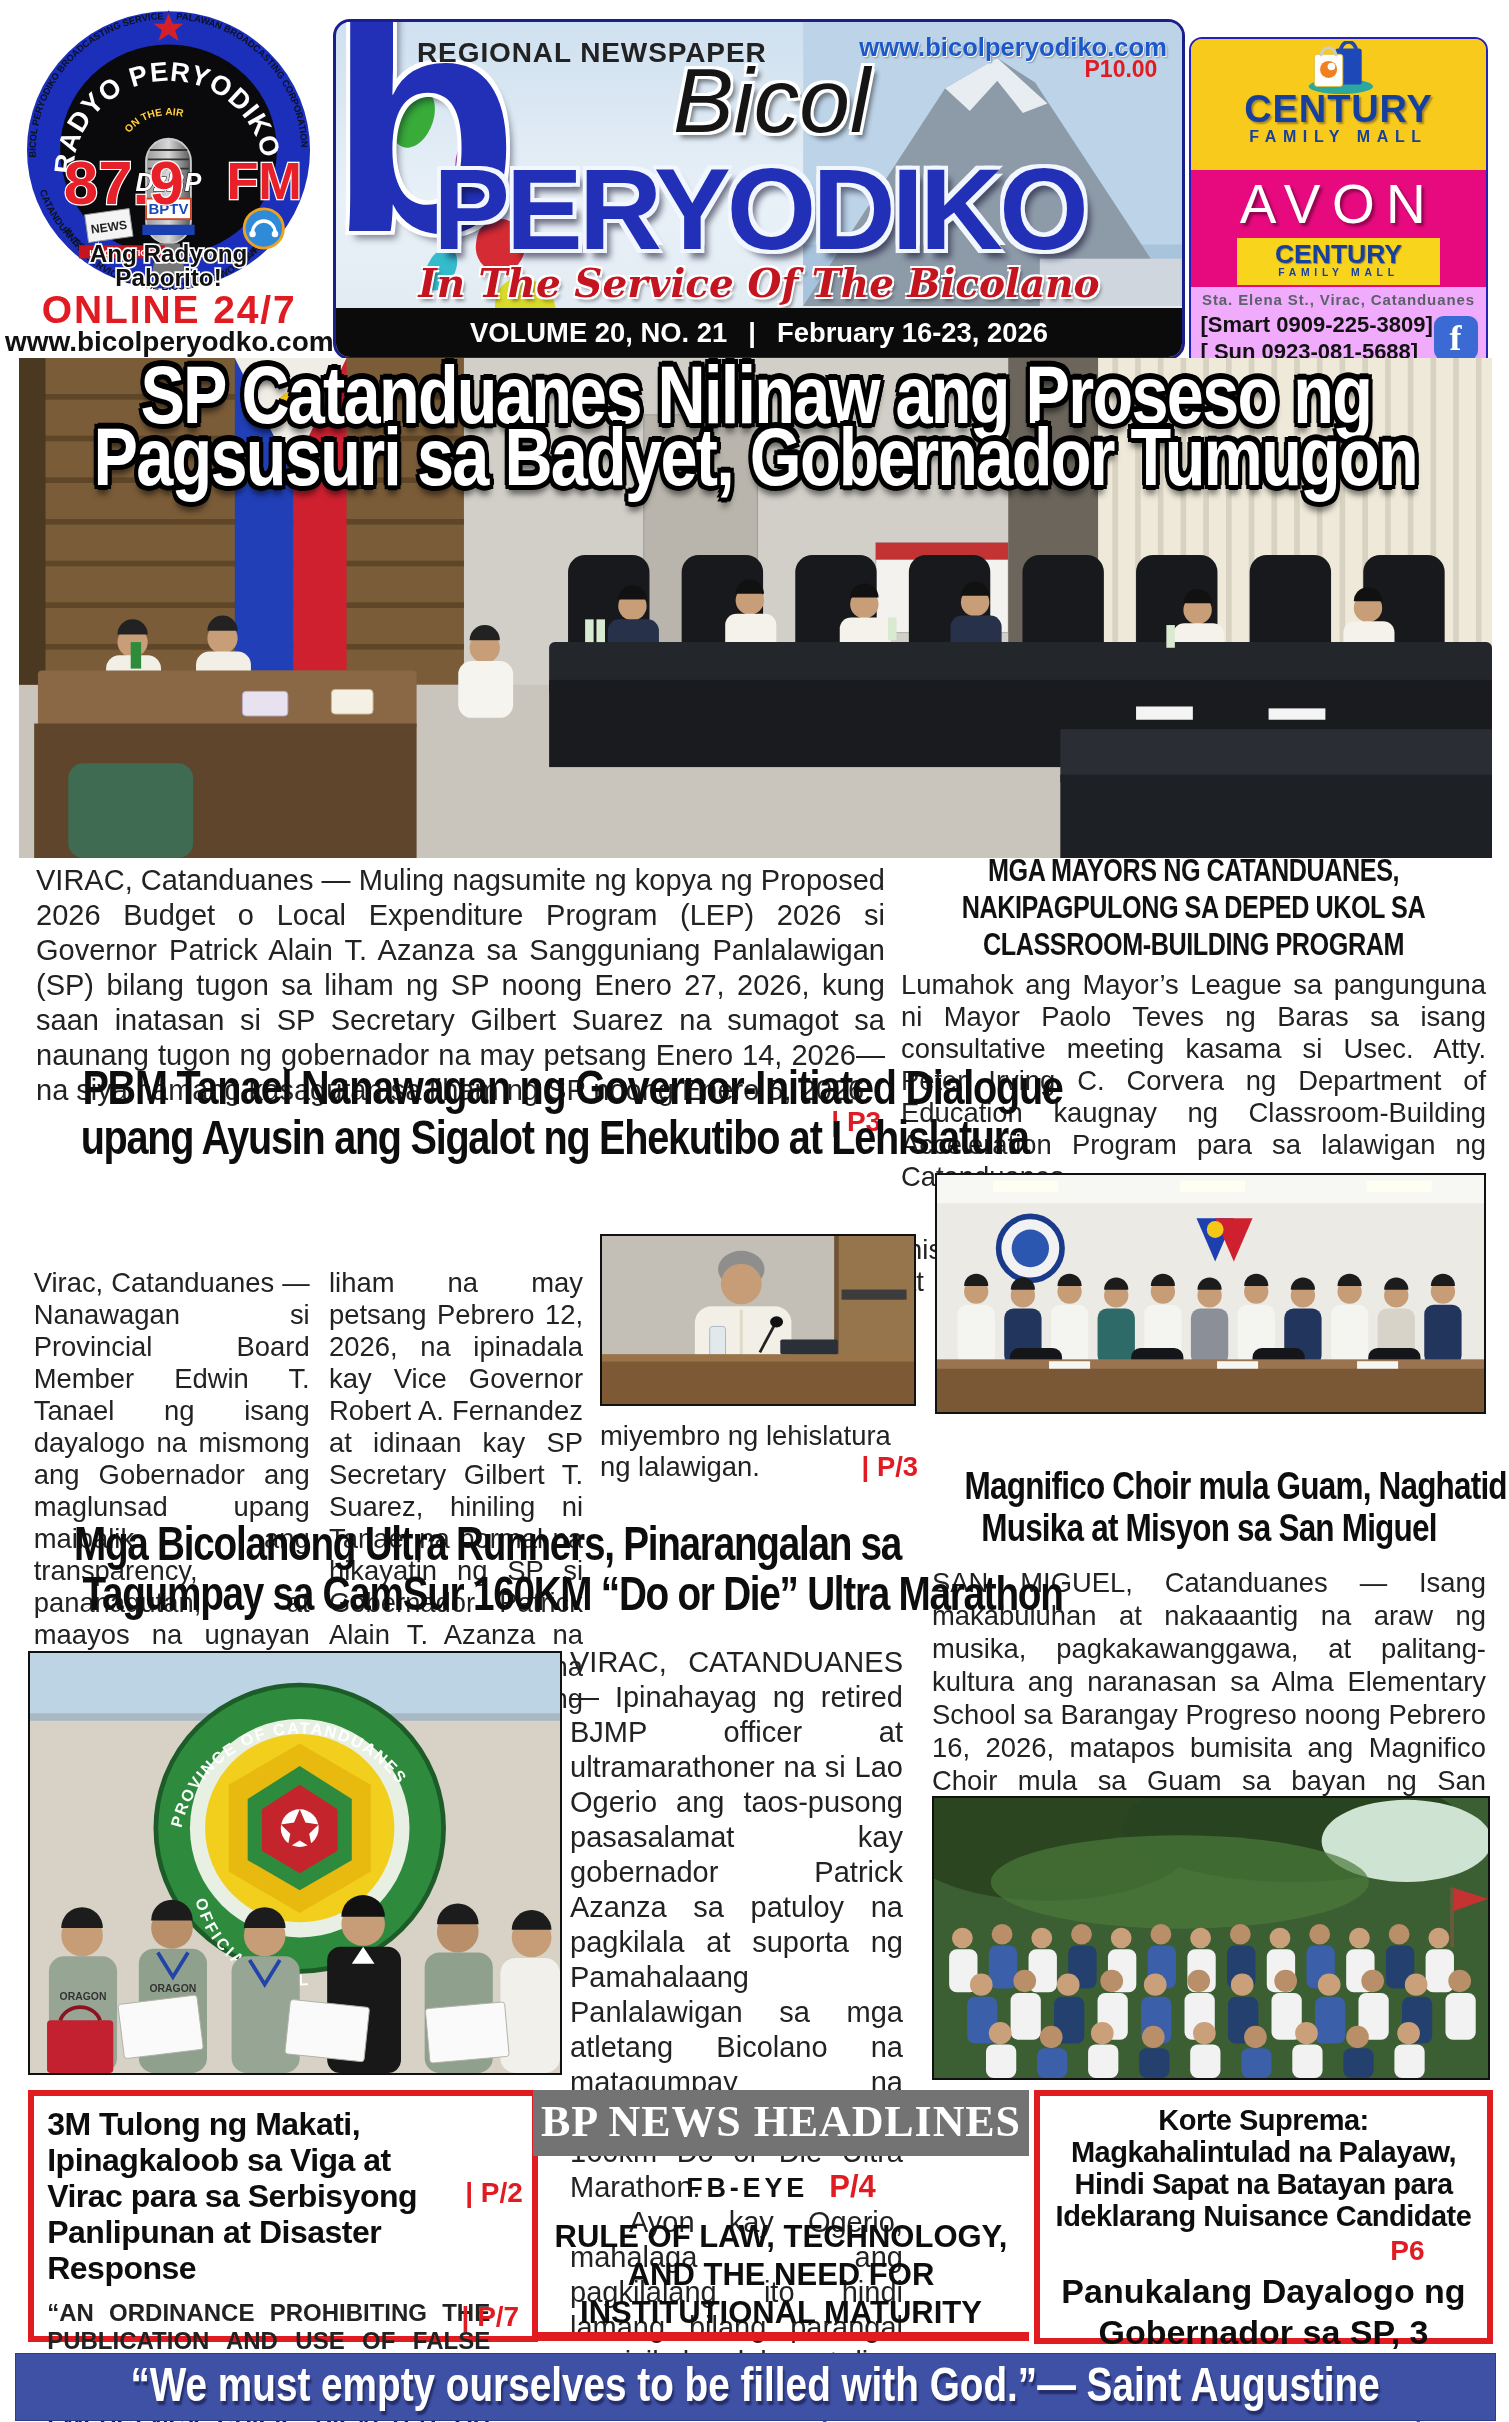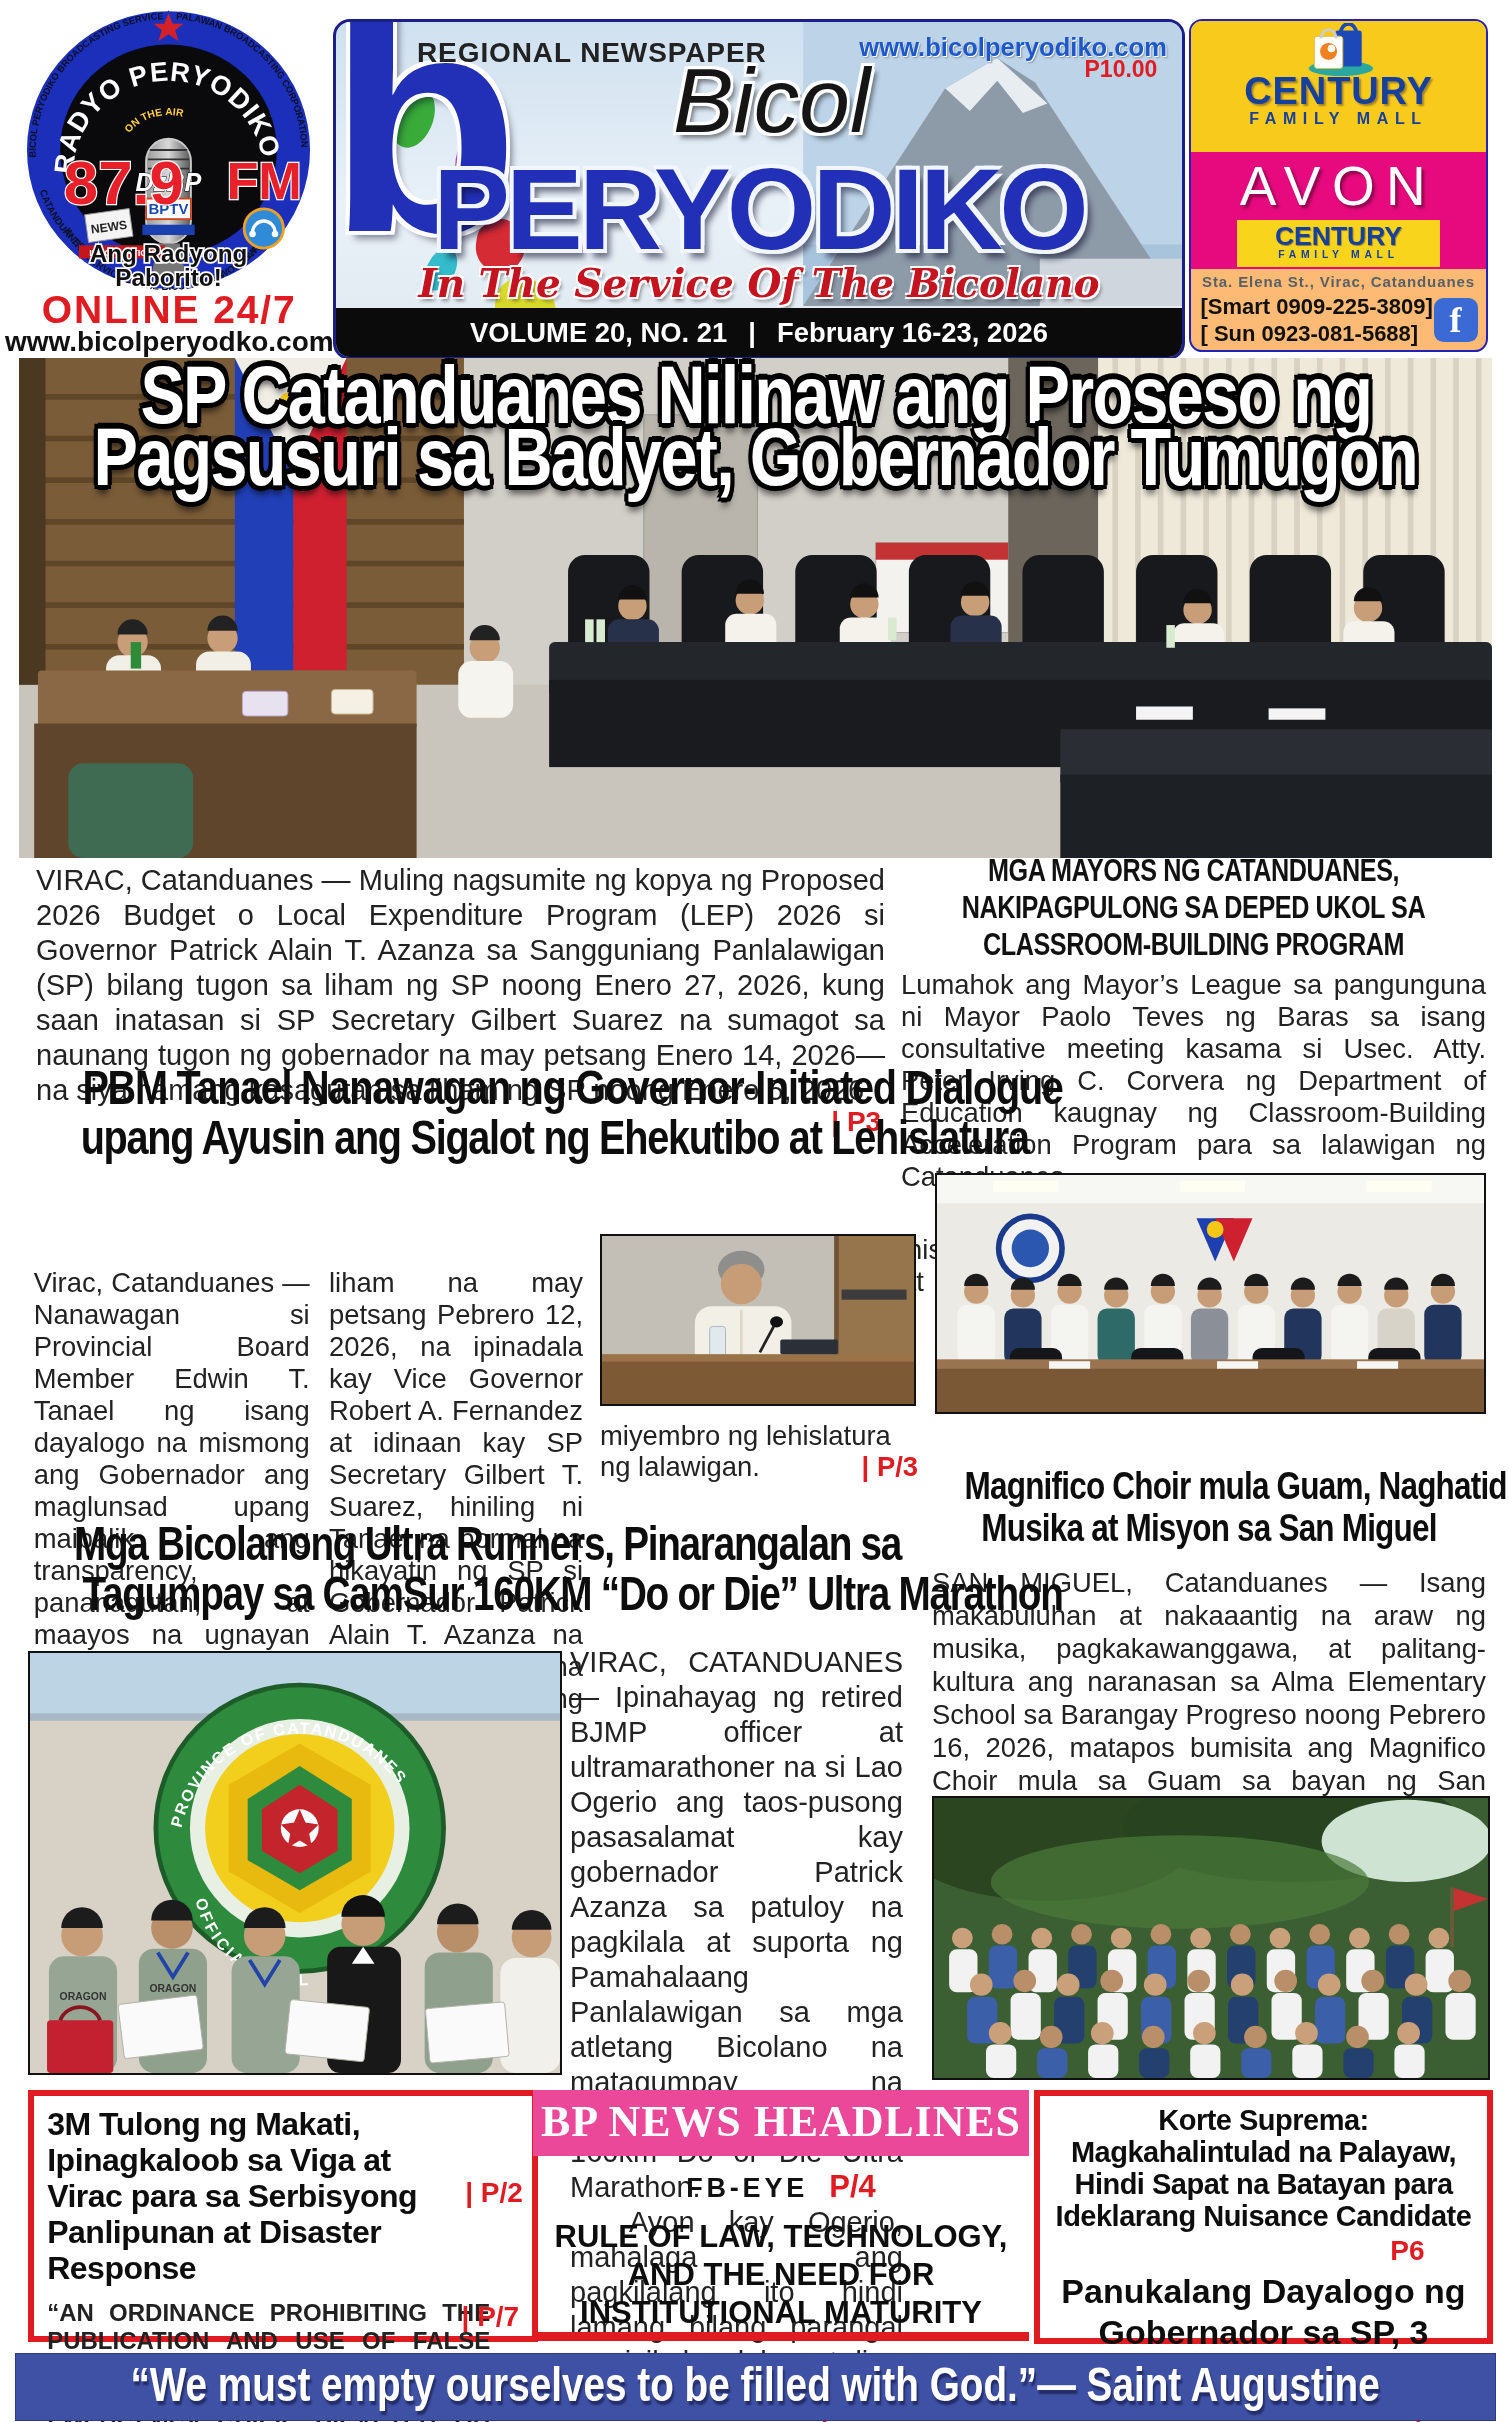--- a/index.html
+++ b/index.html
@@ -25,22 +25,22 @@
             color:#151515;z-index:4;
             text-shadow:-2.8px -2.8px 0 #fff,2.8px -2.8px 0 #fff,-2.8px 2.8px 0 #fff,2.8px 2.8px 0 #fff,4.7px 5.7px 5.7px rgba(0,0,0,.5);}
   .mh-peryodiko{left:0;top:121px;width:100%;text-align:center;font-size:115px;font-weight:bold;
                 letter-spacing:-3.8px;color:#2130b6;z-index:4;
                 text-shadow:-3.8px -3.8px 0 #f2f6ff,3.8px -3.8px 0 #f2f6ff,-3.8px 3.8px 0 #f2f6ff,3.8px 3.8px 0 #f2f6ff,6.6px 8.5px 6.6px rgba(10,10,40,.55);}
   .mh-tagline{left:0;top:238px;width:100%;text-align:center;font-size:39px;font-weight:bold;font-style:italic;
               font-family:"DejaVu Serif",serif;color:#c41420;z-index:4;
               text-shadow:-1.9px -1.9px 0 #fff,1.9px -1.9px 0 #fff,-1.9px 1.9px 0 #fff,1.9px 1.9px 0 #fff,2.8px 3.8px 3.8px rgba(0,0,0,.4);}
   .mh-bar{left:0;bottom:0;width:100%;height:49px;background:#0b0b0b;z-index:6;color:#fff;
           display:flex;align-items:center;justify-content:center;gap:21px;font-size:27.4px;font-weight:bold;}
-  .ad{left:1189px;top:19px;width:295px;height:329px;border:2.8px solid #2222b8;border-radius:13.2px;overflow:hidden;
-      background:#fdba74;}
+  .ad{left:1189px;top:37px;width:295px;height:329px;border:2.8px solid #2222b8;border-radius:13.2px;overflow:hidden;
+      background:#f0abfc;}
   .ad-yellow{left:0;top:0;width:100%;height:131px;background:#f8ca1c;text-align:center;}
   .ad-century{margin-top:51px;font-size:38px;font-weight:bold;color:#16409e;letter-spacing:0.9px;line-height:38px;
               text-shadow:1.9px 1.9px 1.9px rgba(0,0,60,.35);}
   .ad-fm{font-size:16px;font-weight:bold;color:#16409e;letter-spacing:6.6px;}
   .ad-pink{left:0;top:131px;width:100%;height:117px;background:#e60a7e;text-align:center;}
   .ad-avon{font-size:55px;color:#fff;letter-spacing:11.4px;margin-top:1.9px;text-shadow:2.8px 2.8px 2.8px rgba(60,0,30,.5);}
   .ad-chip{margin:1.9px auto 0;width:203px;height:47px;background:#f8d41c;}
   .ad-chip .c1{font-size:26.5px;font-weight:bold;color:#16409e;line-height:26.5px;padding-top:2.8px;
                text-shadow:0.9px 0.9px 0.9px rgba(0,0,60,.4);}
   .ad-chip .c2{font-size:10.4px;font-weight:bold;color:#16409e;letter-spacing:4.7px;}
@@ -75,21 +75,21 @@
   .runners-photo{left:28px;top:1651px;width:530px;height:420px;border:2.8px solid #111;overflow:hidden;background:#cfd8da;}
   .runners-text{left:570px;top:1645px;width:333px;}
   .runners-text .body-txt{font-size:29px;line-height:35px;}
   .r-jump{text-align:right;padding-right:24.6px;margin-top:13.2px;font-size:28px;}
   
   .boxL{left:28px;top:2090px;width:472px;height:227px;border:6.6px solid #e01c22;background:#fff;padding:9.5px 13.2px 3.8px;}
   .boxL h3{margin:0;font-size:32px;line-height:36px;font-weight:bold;letter-spacing:-0.5px;color:#0d0d0d;width:407px;}
   .boxL .j1{position:absolute;right:9.5px;top:81px;font-size:28px;}
   .boxL .ord{margin-top:13.2px;font-size:24px;line-height:28px;font-weight:bold;text-align:justify;color:#222;width:443px;}
   .boxL .j2{position:absolute;right:13.2px;bottom:3.8px;font-size:28px;}
-  .bp-banner{left:533px;top:2090px;width:496px;height:66px;background:#ec4899;color:#fff;text-align:center;
+  .bp-banner{left:533px;top:2090px;width:496px;height:66px;background:#737373;color:#fff;text-align:center;
              font-family:"Liberation Serif",serif;font-weight:bold;font-size:44px;line-height:64px;letter-spacing:0.9px;}
   .bp-item1{left:533px;top:2169px;width:496px;text-align:center;}
   .bp-item1 .fbeye{font-size:27px;font-weight:bold;letter-spacing:3.8px;color:#111;}
   .bp-item1 .jump{font-size:31px;margin-left:17px;}
   .bp-item2{left:533px;top:2218px;width:496px;text-align:center;font-size:31px;line-height:38px;font-weight:bold;color:#0d0d0d;}
   .bp-rule{left:533px;top:2332px;width:496px;height:8.5px;background:#e01c22;}
   .boxR{left:1034px;top:2090px;width:428px;height:227px;border:6.6px solid #e01c22;background:#fff;padding:7.6px 9.5px;}
   .boxR h3{margin:0;text-align:center;font-size:29px;line-height:32px;font-weight:bold;letter-spacing:-0.5px;color:#0d0d0d;}
   .boxR .j1{text-align:right;padding-right:53px;font-size:28px;margin-top:3.8px;}
   .boxR h4{margin:3.8px 0 0;text-align:center;font-size:34px;line-height:41px;font-weight:bold;color:#0d0d0d;}

